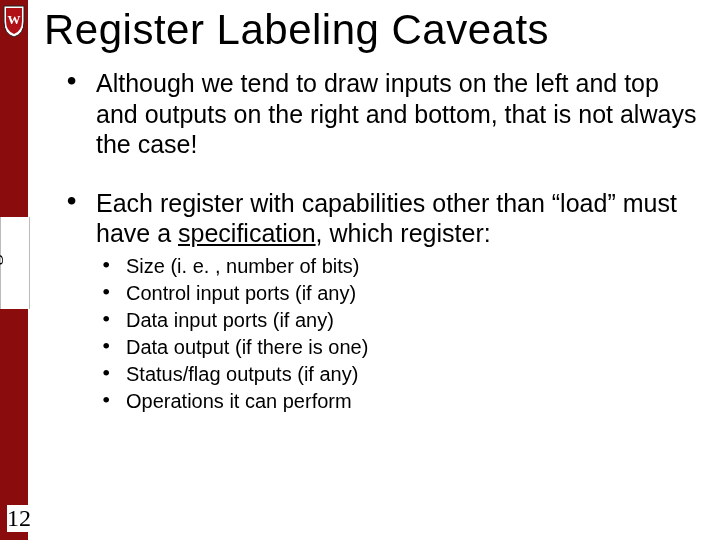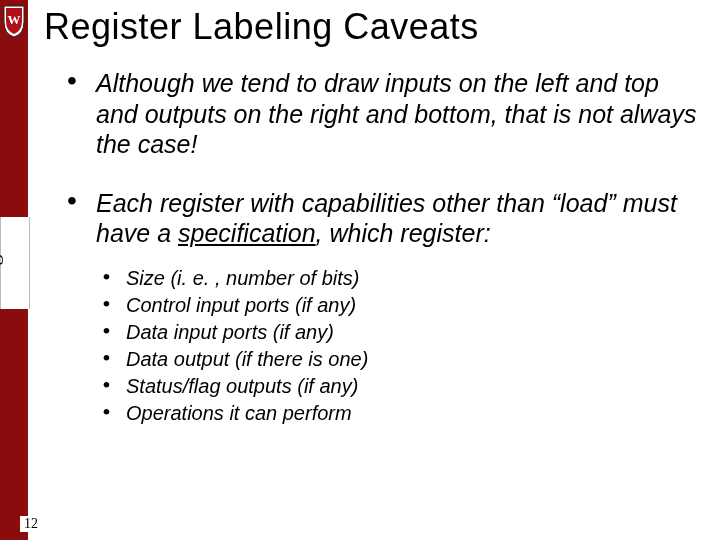--- a/index.html
+++ b/index.html
@@ -48,68 +48,67 @@
     left: 0;
     top: 217px;
     width: 28px;
     height: 92px;
     background: #fff;
     border-left: 1px solid #bbb;
     border-right: 1px solid #bbb;
   }
   .pagenum {
     position: absolute;
-    left: 20px;
+    left: 7px;
     bottom: 8px;
     font-family: "Times New Roman", serif;
-    font-size: 14px;
+    font-size: 24px;
     color: #000;
     background: #fff;
     width: 22px;
     text-align: center;
   }
   .title {
     position: absolute;
     left: 44px;
     top: 6px;
     font-family: Verdana, Arial, sans-serif;
-    font-size: 36px;
+    font-size: 42px;
     font-weight: 400;
     letter-spacing: 0.5px;
   }
   .body {
     position: absolute;
     left: 62px;
     top: 68px;
     width: 636px;
   }
   ul.lvl1 {
     list-style: none;
     margin: 0;
     padding: 0;
   }
   ul.lvl1 > li {
     position: relative;
     padding-left: 34px;
     font-size: 25px;
     line-height: 1.22;
     margin-bottom: 28px;
-    font-style: italic;
   }
   ul.lvl1 > li::before {
     content: "•";
     position: absolute;
     left: 4px;
     top: -6px;
     font-size: 32px;
     font-family: "Times New Roman", serif;
   }
   ul.lvl2 {
     list-style: none;
-    margin: 16px 0 0 0;
+    margin: 4px 0 0 0;
     padding: 0 0 0 0;
   }
   ul.lvl2 > li {
     position: relative;
     padding-left: 30px;
     font-size: 20px;
     line-height: 1.35;
     font-family: Verdana, Arial, sans-serif;
   }
   ul.lvl2 > li::before {

